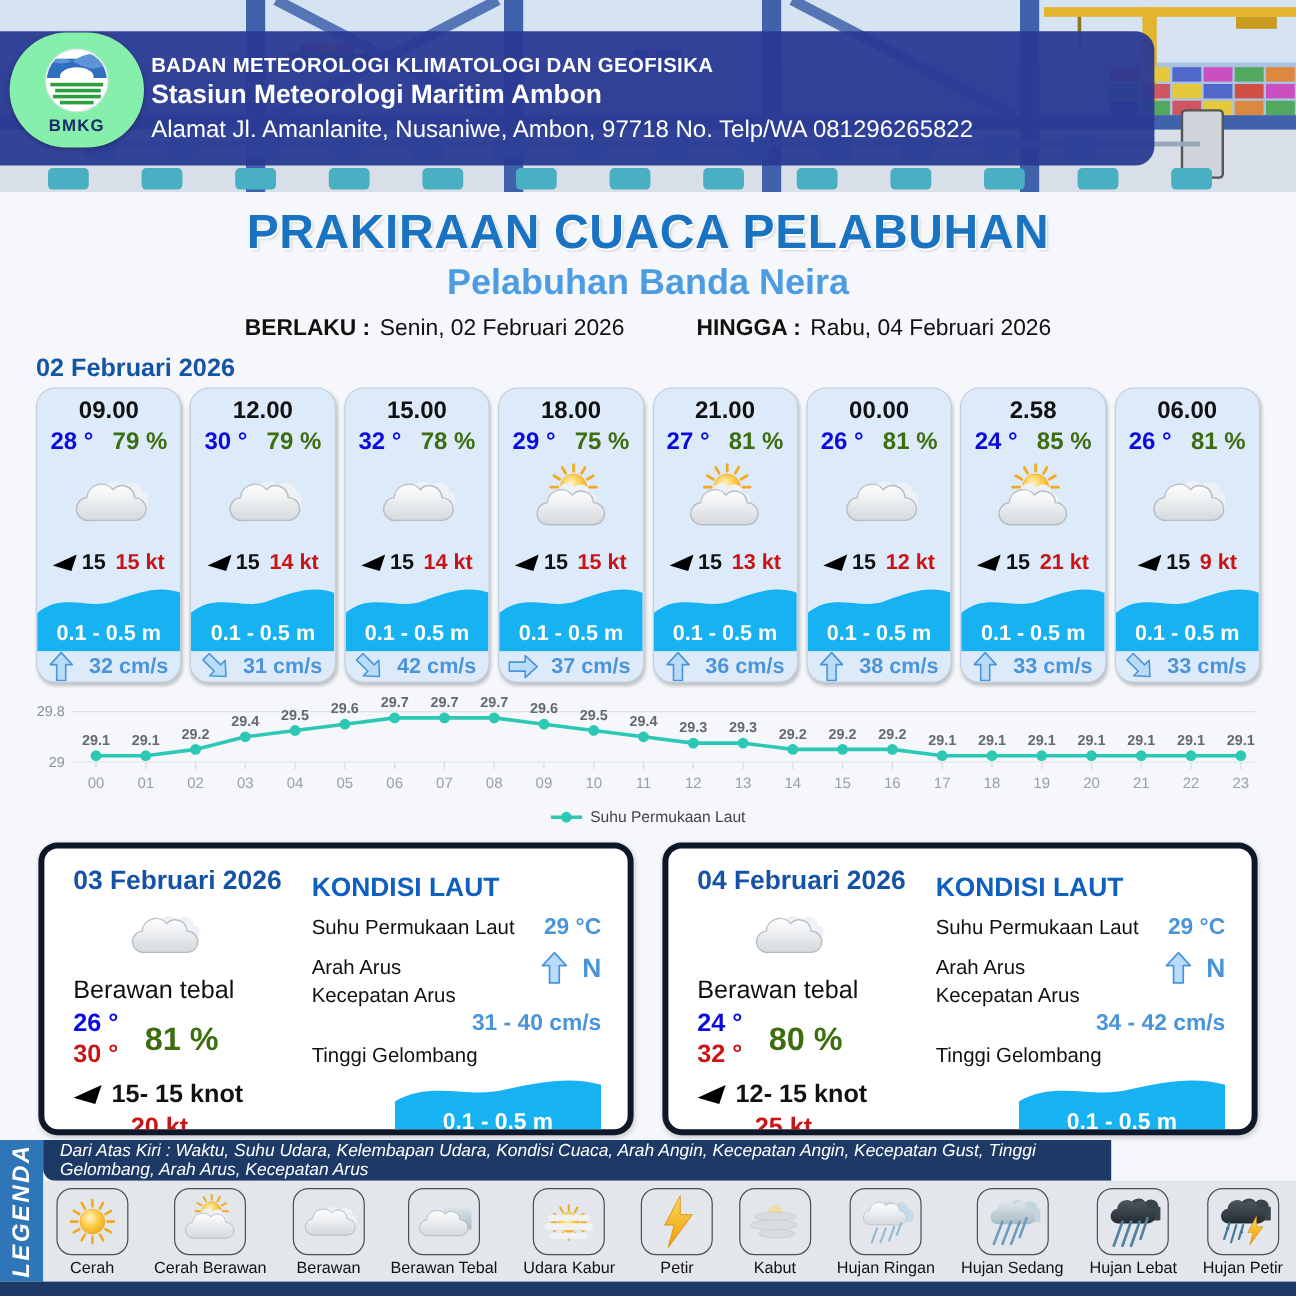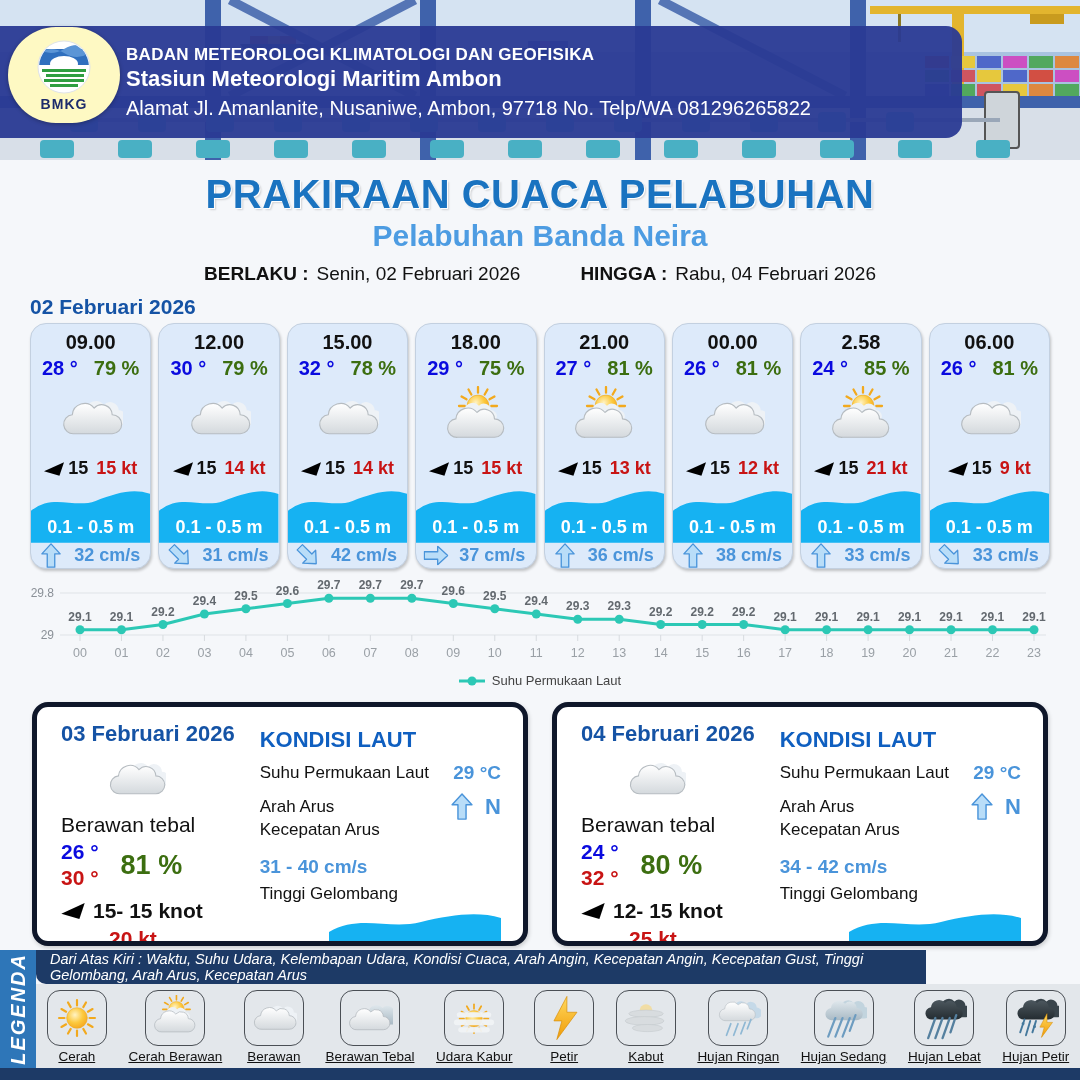--- a/index.html
+++ b/index.html
@@ -9,21 +9,21 @@
   
   .site-header { position:relative; width:1080px; height:160px; overflow:hidden; }
   .hdr-scene { position:absolute; inset:0; }
   .hdr-panel { position:absolute; left:0; top:26px; width:962px; height:112px;
     background:rgba(42,58,148,.95); border-radius:0 16px 16px 0;
     display:flex; flex-direction:column; justify-content:center; padding-left:126px; color:#fff; }
   .hdr-org { font-size:17px; font-weight:bold; letter-spacing:.3px; }
   .hdr-station { font-size:22px; font-weight:bold; margin-top:1px; }
   .hdr-address { font-size:20px; margin-top:5px; }
   .logo-pill { position:absolute; left:8px; top:27px; width:112px; height:96px;
-    background:#fef9c3; border-radius:48px; display:flex; flex-direction:column;
+    background:#86efac; border-radius:48px; display:flex; flex-direction:column;
     align-items:center; justify-content:center; box-shadow:0 1px 4px rgba(0,0,0,.3); }
   .logo-pill svg { width:56px; height:56px; }
   .logo-label { font-size:14px; font-weight:bold; color:#1c2b6b; letter-spacing:1px; margin-top:1px; }
 
   
   .title-block { text-align:center; padding-top:12px; }
   .main-title { font-size:40px; font-weight:bold; color:#1a73c0; letter-spacing:.5px;
     text-shadow:1px 1px 0 #fff, 2px 2px 2px rgba(0,0,0,.15); }
   .sub-title { font-size:30px; font-weight:bold; color:#4d9ce2; margin-top:2px; }
   .validity { display:flex; justify-content:center; gap:60px; margin-top:10px; font-size:19px; }
@@ -81,39 +81,39 @@
   .dc-wind .wind-tri { width:24px; height:17px; }
   .dc-gust { margin:4px 0 0 48px; font-size:21px; font-weight:bold; color:#c81414; }
   .dc-right { flex:1; padding:20px 22px 0 4px; }
   .kl-title { font-size:22px; font-weight:bold; color:#0f5fc0; }
   .kl-row { display:flex; justify-content:space-between; align-items:center; margin-top:9px; }
   .kl-label { font-size:17px; }
   .kl-val { font-size:19px; font-weight:bold; color:#4a94da; }
   .kl-dir { display:flex; align-items:center; gap:12px; }
   .kl-dir .fat-arrow { width:22px; height:27px; }
   .kl-dir .kl-val { font-size:22px; }
-  .kl-val-r { text-align:left; margin-top:16px; }
+  .kl-val-r { text-align:right; margin-top:2px; }
   .kl-wavebox { position:relative; width:172px; height:58px; margin:4px 0 0 auto; }
   .kl-wavebox svg { position:absolute; inset:0; width:100%; height:100%; }
   .kl-wavebox path { fill:#16b2f2; }
   .kl-wavebox span { position:absolute; left:0; right:0; bottom:5px; text-align:center;
     color:#fff; font-weight:bold; font-size:19px; }
 
   
   .legend-section { position:absolute; left:0; top:950px; width:1080px; height:130px; }
   .lg-side { position:absolute; left:0; top:0; width:36px; height:118px; background:#2e76b8;
     display:flex; align-items:center; justify-content:center; }
   .lg-side span { writing-mode:vertical-rl; transform:rotate(180deg); color:#fff;
     font-style:italic; font-weight:bold; font-size:20px; letter-spacing:2px; }
   .lg-note { position:absolute; left:36px; top:0; width:890px; height:34px; background:#1d3a66;
     color:#fff; font-style:italic; font-size:14.5px; display:flex; align-items:center;
     padding-left:14px; border-radius:0 0 0 10px; }
   .lg-body { position:absolute; left:36px; top:34px; width:1044px; height:84px; background:#e3e7eb;
     display:flex; justify-content:space-around; align-items:flex-start; padding-top:6px; }
-  .lg-item { text-align:center;text-decoration:underline; }
+  .lg-item { text-align:center; }
   .lg-box { width:60px; height:56px; border:1.6px solid #4a4f55; border-radius:13px; margin:0 auto;
     display:flex; align-items:center; justify-content:center; }
   .lg-box svg { width:50px; height:46px; }
   .lg-label { font-size:13.5px; margin-top:3px; }
   .bottom-bar { position:absolute; left:0; top:1068px; width:1080px; height:12px; background:#1d3a66; }
 </style>
 </head>
 <body>
 
 <svg style="position:absolute;width:0;height:0" aria-hidden="true">

